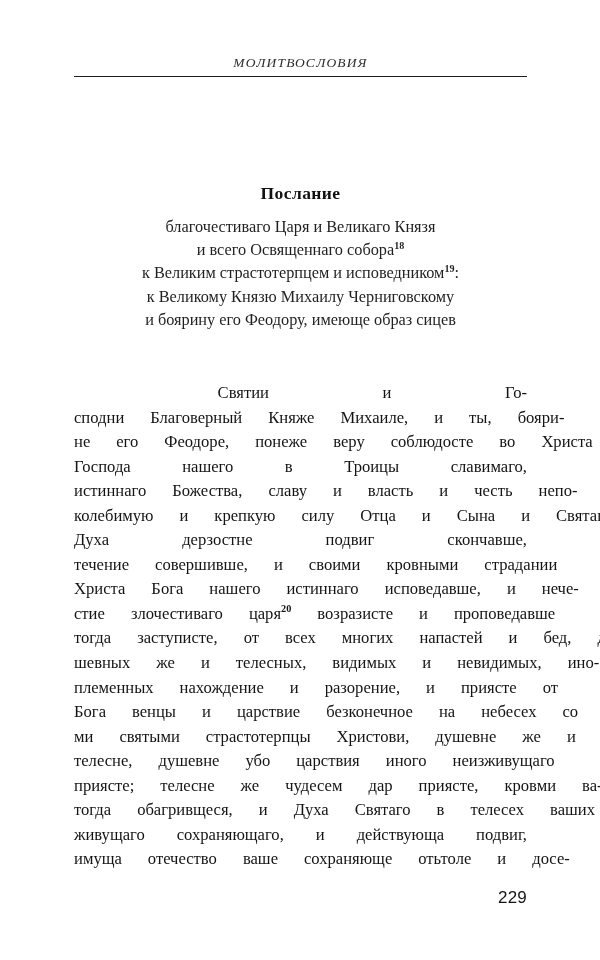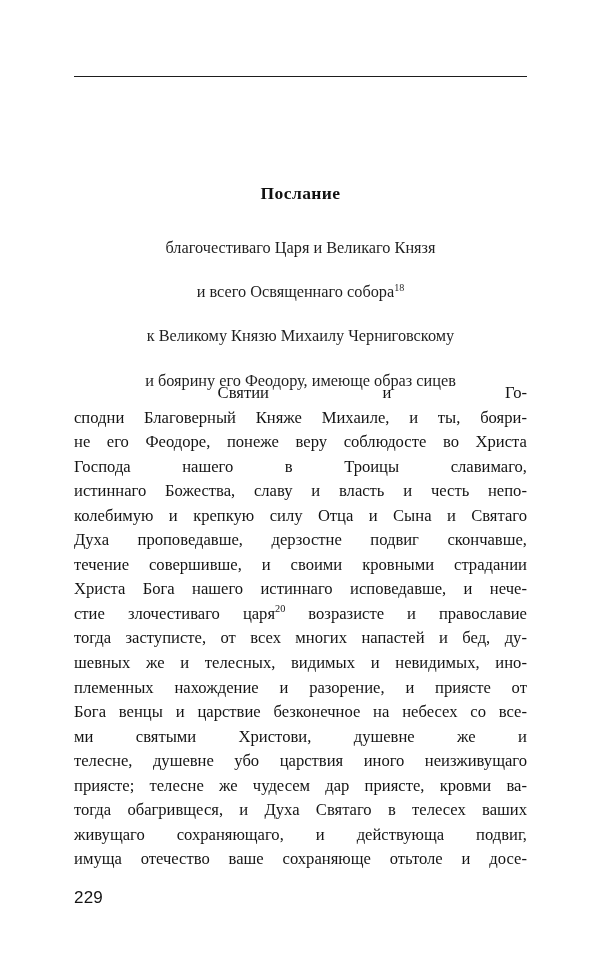--- a/index.html
+++ b/index.html
@@ -70,86 +70,90 @@
     top: 215px;
     width: 453px;
     text-align: center;
     font-size: 16.3px;
     line-height: 23.2px;
     color: #1f1f1f;
     font-weight: 400;
   }
   .subtitle-line {
     white-space: nowrap;
-    margin-top: 21px;
   }
   sup.fn {
     font-size: 0.62em;
     vertical-align: super;
     line-height: 0;
     letter-spacing: 0;
+    font-weight: bold;
   }
 
   
   .body-text {
     position: absolute;
     left: 74px;
     top: 381px;
     width: 453px;
     font-size: 16.6px;
     line-height: 24.55px;
     color: #141414;
     text-align: justify;
     text-align-last: left;
     hyphens: manual;
     word-spacing: 0px;
   }
   .body-line {
     display: block;
     white-space: nowrap;
     height: 24.55px;
+    gap: 26px;
   }
   .body-line.justified {
     display: flex;
     justify-content: space-between;
     white-space: nowrap;
   }
   .body-line.justified > span {
     white-space: pre;
   }
   .indent-spacer {
     display: inline-block;
     width: 30px;
   }
 
   
   .page-number {
     position: absolute;
     left: 74px;
     top: 888px;
     width: 453px;
+    text-align: right;
     font-family: "Liberation Sans", "DejaVu Sans", sans-serif;
     font-size: 17px;
     color: #141414;
     letter-spacing: 0.2px;
   }
 </style>
 </head>
 <body>
 
 <div class="page">
 
+  <div class="running-header">МОЛИТВОСЛОВИЯ</div>
 
   <div class="header-rule"></div>
 
   <h1 class="doc-title">Послание</h1>
 
   <div class="subtitle-block">
       <div class="subtitle-line"><span>благочестиваго Царя и Великаго Князя</span></div>
       <div class="subtitle-line"><span>и всего Освященнаго собора</span><sup class="fn">18</sup></div>
+      <div class="subtitle-line"><span>к Великим страстотерпцем и исповедником</span><sup class="fn">19</sup><span>:</span></div>
       <div class="subtitle-line"><span>к Великому Князю Михаилу Черниговскому</span></div>
       <div class="subtitle-line"><span>и боярину его Феодору, имеюще образ сицев</span></div>
     </div>
 
   <div class="body-text">
       <div class="body-line justified">
         <span class="indent-spacer"></span>
         <span>Святии</span>
         <span>и</span>
         <span>Го-</span>
@@ -196,21 +200,20 @@
         <span>крепкую</span>
         <span>силу</span>
         <span>Отца</span>
         <span>и</span>
         <span>Сына</span>
         <span>и</span>
         <span>Святаго</span>
       </div>
       <div class="body-line justified">
         <span>Духа</span>
-        <span>проповедавше,</span>
         <span>дерзостне</span>
         <span>подвиг</span>
         <span>скончавше,</span>
       </div>
       <div class="body-line justified">
         <span>течение</span>
         <span>совершивше,</span>
         <span>и</span>
         <span>своими</span>
         <span>кровными</span>
@@ -224,21 +227,21 @@
         <span>исповедавше,</span>
         <span>и</span>
         <span>нече-</span>
       </div>
       <div class="body-line justified">
         <span>стие</span>
         <span>злочестиваго</span>
         <span>царя<sup class="fn">20</sup></span>
         <span>возразисте</span>
         <span>и</span>
-        <span>православие</span>
+        <span>проповедавше</span>
       </div>
       <div class="body-line justified">
         <span>тогда</span>
         <span>заступисте,</span>
         <span>от</span>
         <span>всех</span>
         <span>многих</span>
         <span>напастей</span>
         <span>и</span>
         <span>бед,</span>
@@ -270,20 +273,21 @@
         <span>царствие</span>
         <span>безконечное</span>
         <span>на</span>
         <span>небесех</span>
         <span>со</span>
         <span>все-</span>
       </div>
       <div class="body-line justified">
         <span>ми</span>
         <span>святыми</span>
+        <span>страстотерпцы</span>
         <span>Христови,</span>
         <span>душевне</span>
         <span>же</span>
         <span>и</span>
       </div>
       <div class="body-line justified">
         <span>телесне,</span>
         <span>душевне</span>
         <span>убо</span>
         <span>царствия</span>

